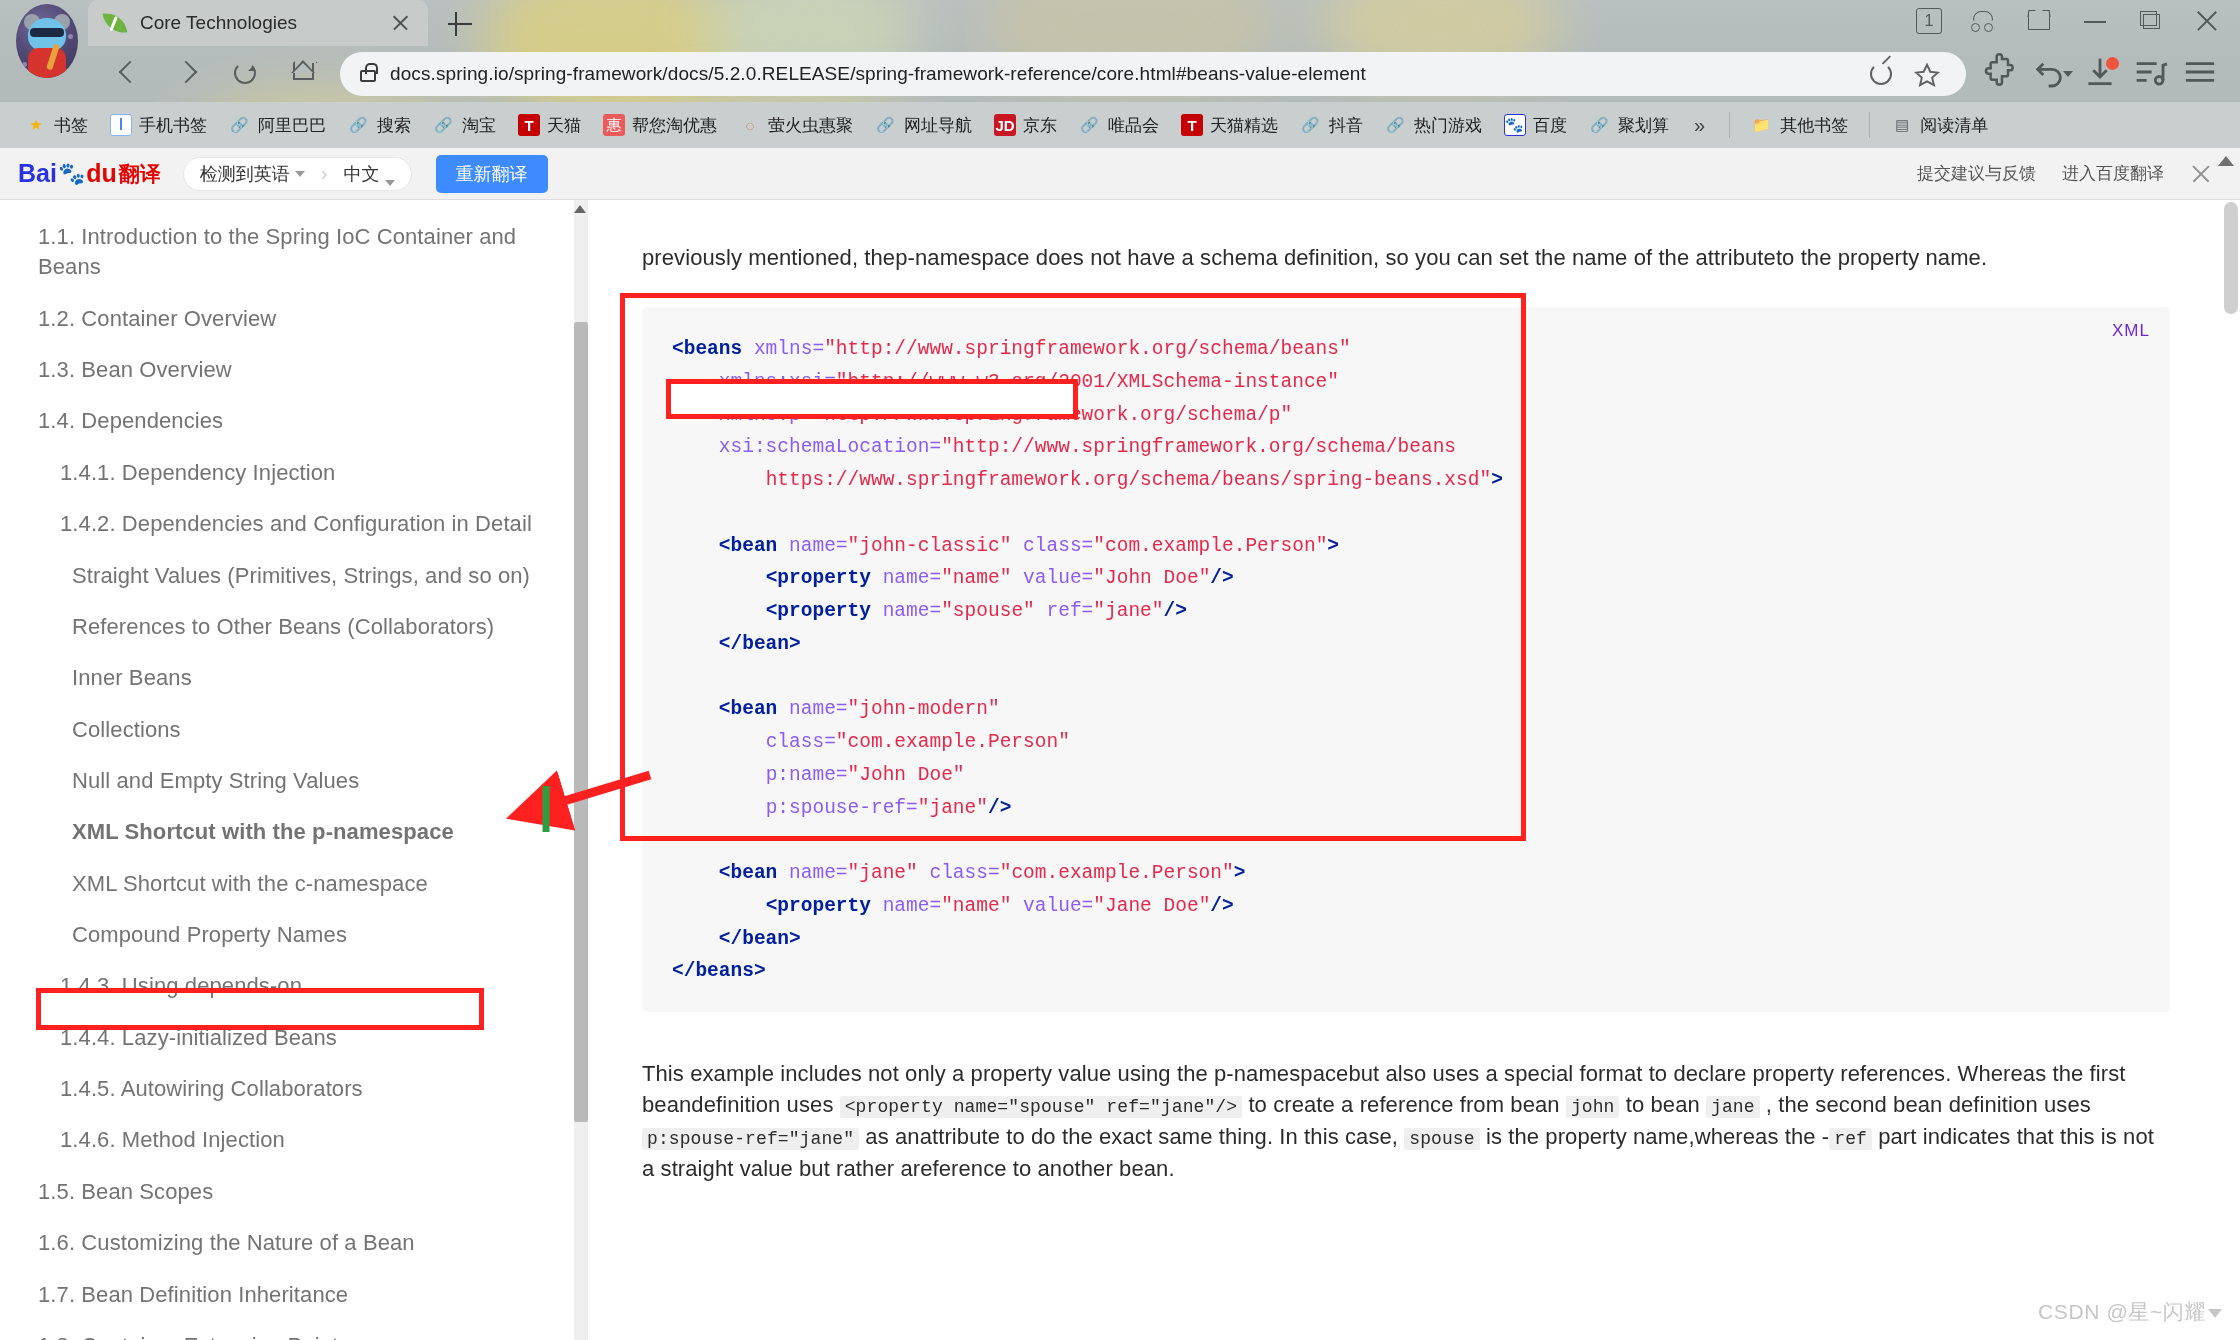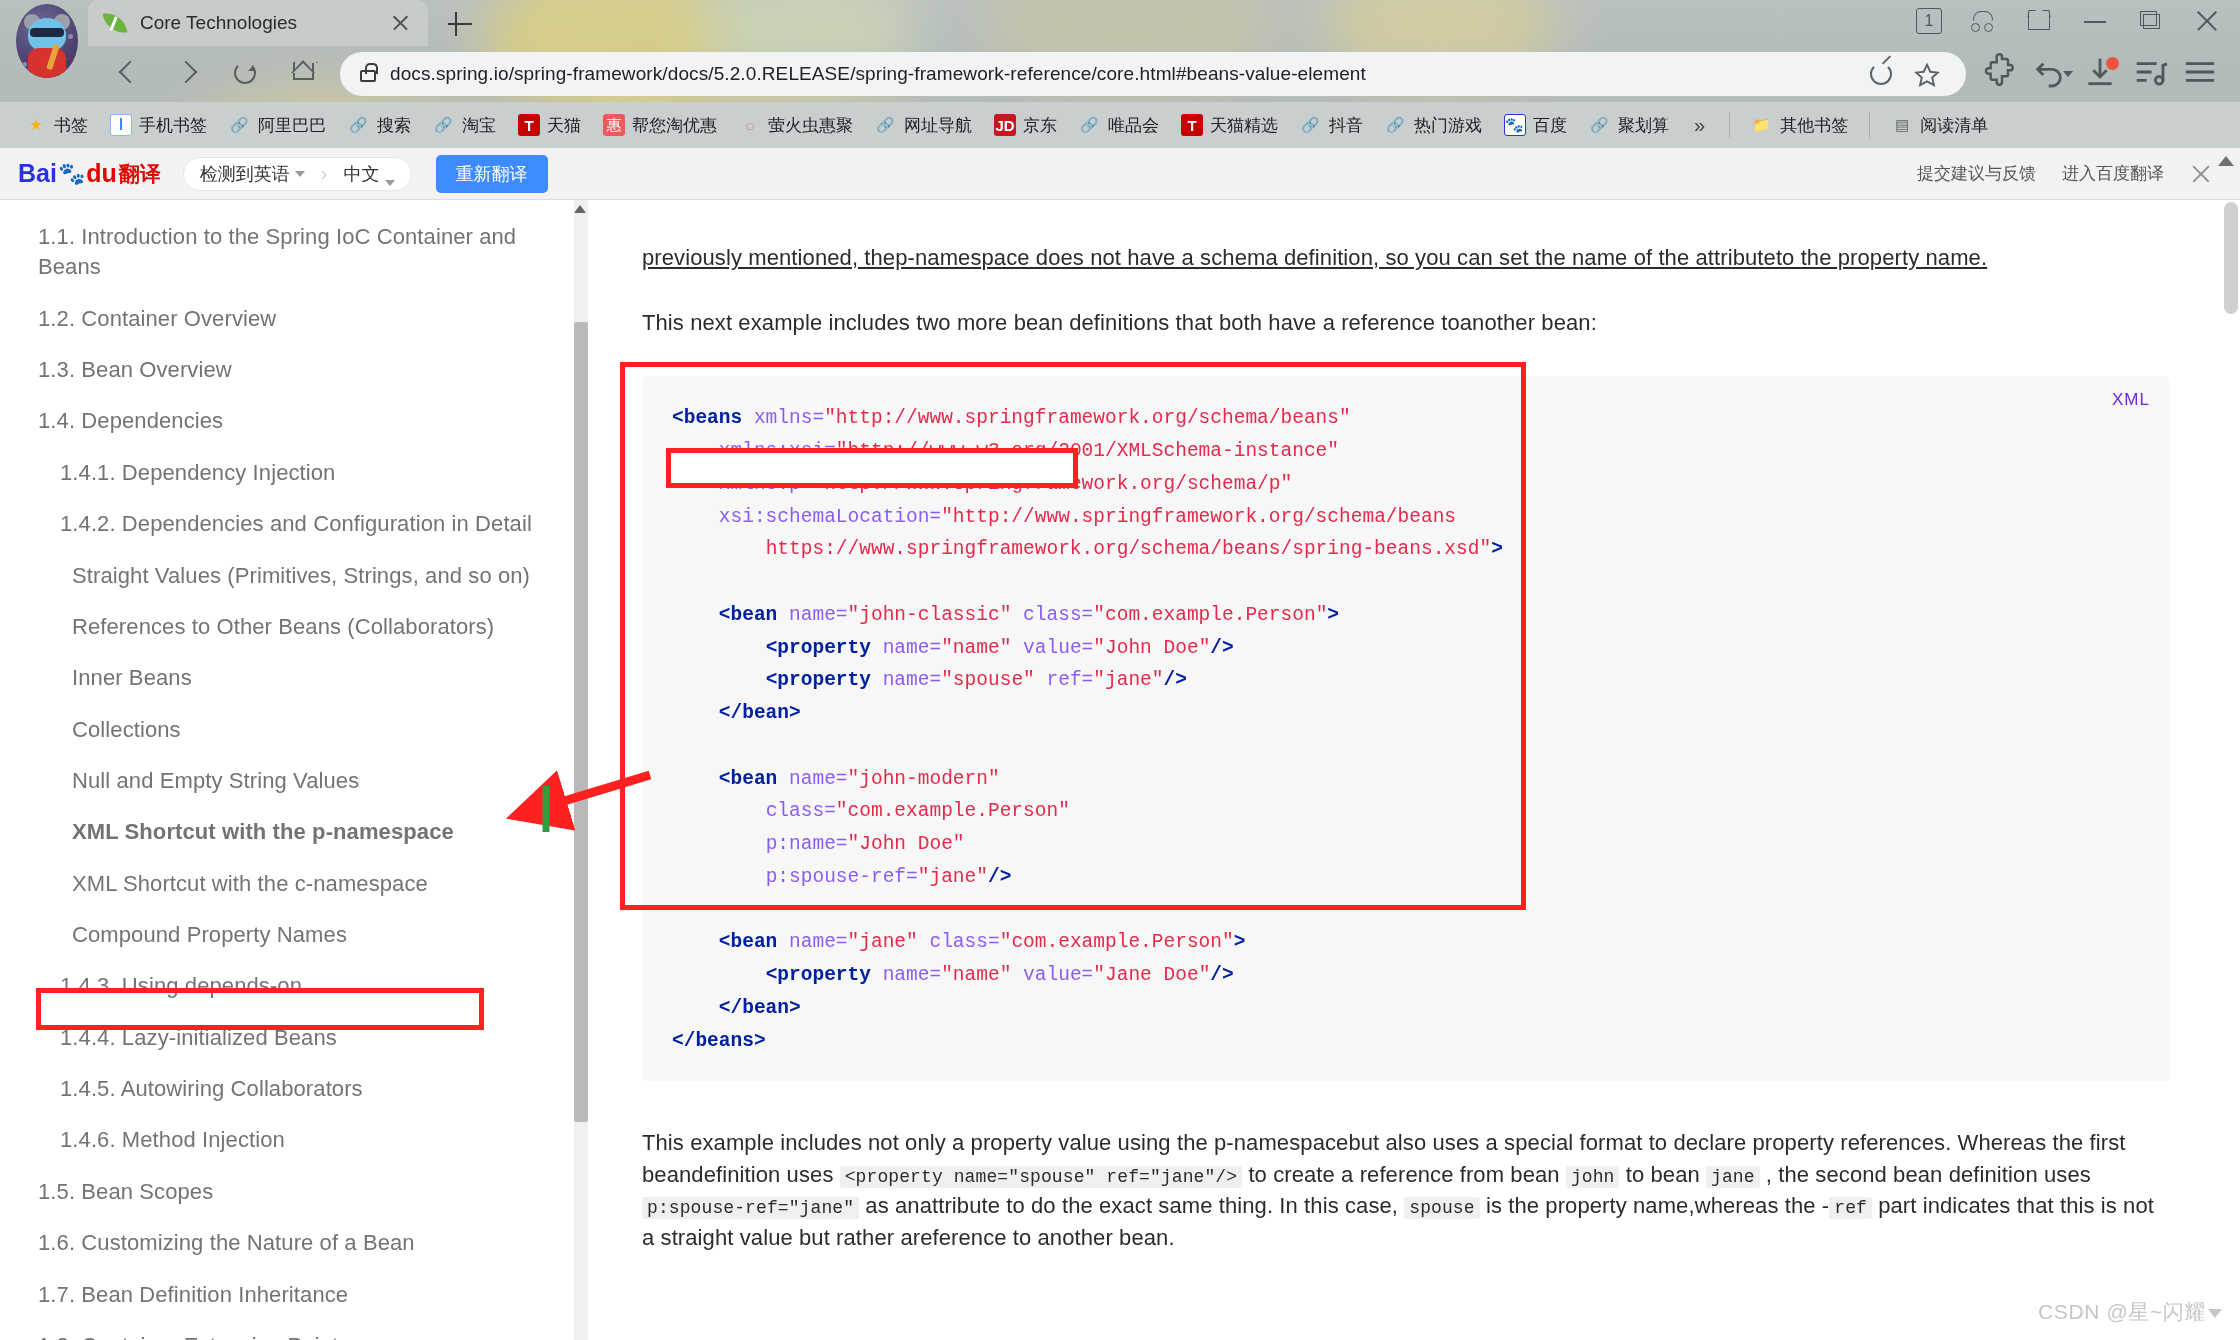--- a/index.html
+++ b/index.html
@@ -221,21 +221,21 @@
   }
   .sb-thumb{ position:absolute; right:12px; top:122px; width:14px; height:800px; background:#b9b9b9; border-radius:2px;}
   .sb-uparrow{position:absolute;right:14px;top:5px;width:0;height:0;border-left:6px solid transparent;border-right:6px solid transparent;border-bottom:8px solid #666;}
 
   .content{
     flex:1 1 auto; position:relative; background:#fff; padding:22px 70px 0 42px; overflow:hidden;
   }
   .para{
     font-size:22px; color:#2b2b2b; line-height:1.42; margin:0 0 38px 0; letter-spacing:.1px;
   }
-  .para.tight{ margin-bottom:34px;text-decoration:underline; }
+  .para.tight{ margin-bottom:34px; }
   .clip{ display:block; height:14px; overflow:hidden; margin-bottom:6px;}
 
   .codeblock{
     position:relative; background:#f7f7f8; border-radius:5px;
     padding:26px 30px 24px 30px; margin-bottom:46px;
   }
   .code-lang{
     position:absolute; right:20px; top:14px; font-size:17px; color:#6d28d9; letter-spacing:1px;
   }
   pre.code{
@@ -507,21 +507,20 @@
       <div id="toc-list"><div class="toc-item lvl1"><span>1.1. Introduction to the Spring IoC Container and Beans</span></div><div class="toc-item lvl1"><span>1.2. Container Overview</span></div><div class="toc-item lvl1"><span>1.3. Bean Overview</span></div><div class="toc-item lvl1"><span>1.4. Dependencies</span></div><div class="toc-item lvl2"><span>1.4.1. Dependency Injection</span></div><div class="toc-item lvl2"><span>1.4.2. Dependencies and Configuration in Detail</span></div><div class="toc-item lvl3"><span>Straight Values (Primitives, Strings, and so on)</span></div><div class="toc-item lvl3"><span>References to Other Beans (Collaborators)</span></div><div class="toc-item lvl3"><span>Inner Beans</span></div><div class="toc-item lvl3"><span>Collections</span></div><div class="toc-item lvl3"><span>Null and Empty String Values</span></div><div class="toc-item lvl3 active"><span>XML Shortcut with the p-namespace</span></div><div class="toc-item lvl3"><span>XML Shortcut with the c-namespace</span></div><div class="toc-item lvl3"><span>Compound Property Names</span></div><div class="toc-item lvl2"><span>1.4.3. Using depends-on</span></div><div class="toc-item lvl2"><span>1.4.4. Lazy-initialized Beans</span></div><div class="toc-item lvl2"><span>1.4.5. Autowiring Collaborators</span></div><div class="toc-item lvl2"><span>1.4.6. Method Injection</span></div><div class="toc-item lvl1"><span>1.5. Bean Scopes</span></div><div class="toc-item lvl1"><span>1.6. Customizing the Nature of a Bean</span></div><div class="toc-item lvl1"><span>1.7. Bean Definition Inheritance</span></div><div class="toc-item lvl1"><span>1.8. Container Extension Points</span></div></div>
       <div class="toc-hl"></div>
       <div class="sb-scroll"></div>
       <div class="sb-thumb"></div>
       <div class="sb-uparrow"></div>
     </div>
 
     <div class="content">
       <div class="clip"></div>
       <p class="para tight">previously mentioned, thep-namespace does not have a schema definition, so you can set the name of the attributeto the property name.</p>
-      <p class="para">This next example includes two more bean definitions that both have a reference toanother bean:</p>
 
       <div class="codeblock">
         <span class="code-lang">XML</span>
         <pre class="code" id="code-pre"><span class="tg">&lt;beans</span><span class="at"> xmlns=</span><span class="vl">"http://www.springframework.org/schema/beans"</span>
     <span class="at">xmlns:xsi=</span><span class="vl">"http://www.w3.org/2001/XMLSchema-instance"</span>
     <span class="at">xmlns:p=</span><span class="vl">"http://www.springframework.org/schema/p"</span>
     <span class="at">xsi:schemaLocation=</span><span class="vl">"http://www.springframework.org/schema/beans</span>
         <span class="vl">https://www.springframework.org/schema/beans/spring-beans.xsd"</span><span class="tg">&gt;</span>
 
     <span class="tg">&lt;bean</span><span class="at"> name=</span><span class="vl">"john-classic"</span><span class="at"> class=</span><span class="vl">"com.example.Person"</span><span class="tg">&gt;</span>

